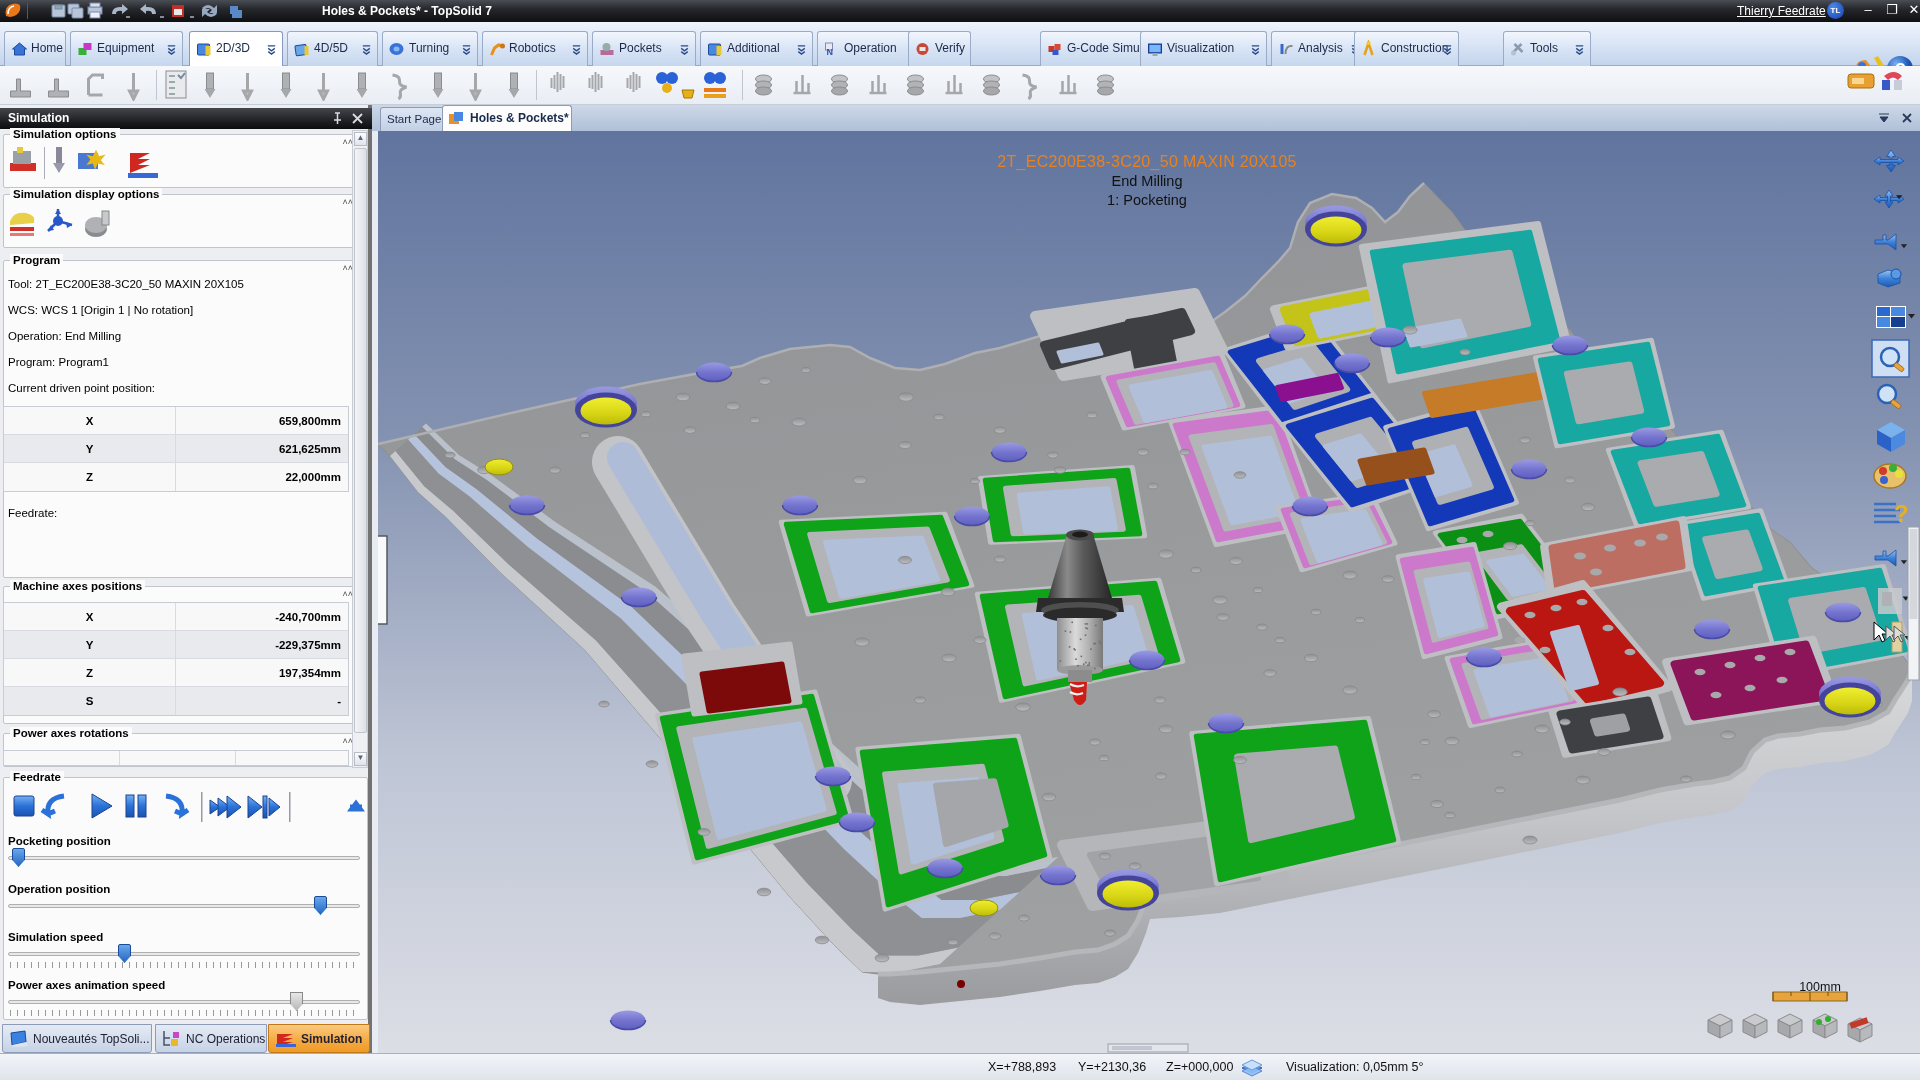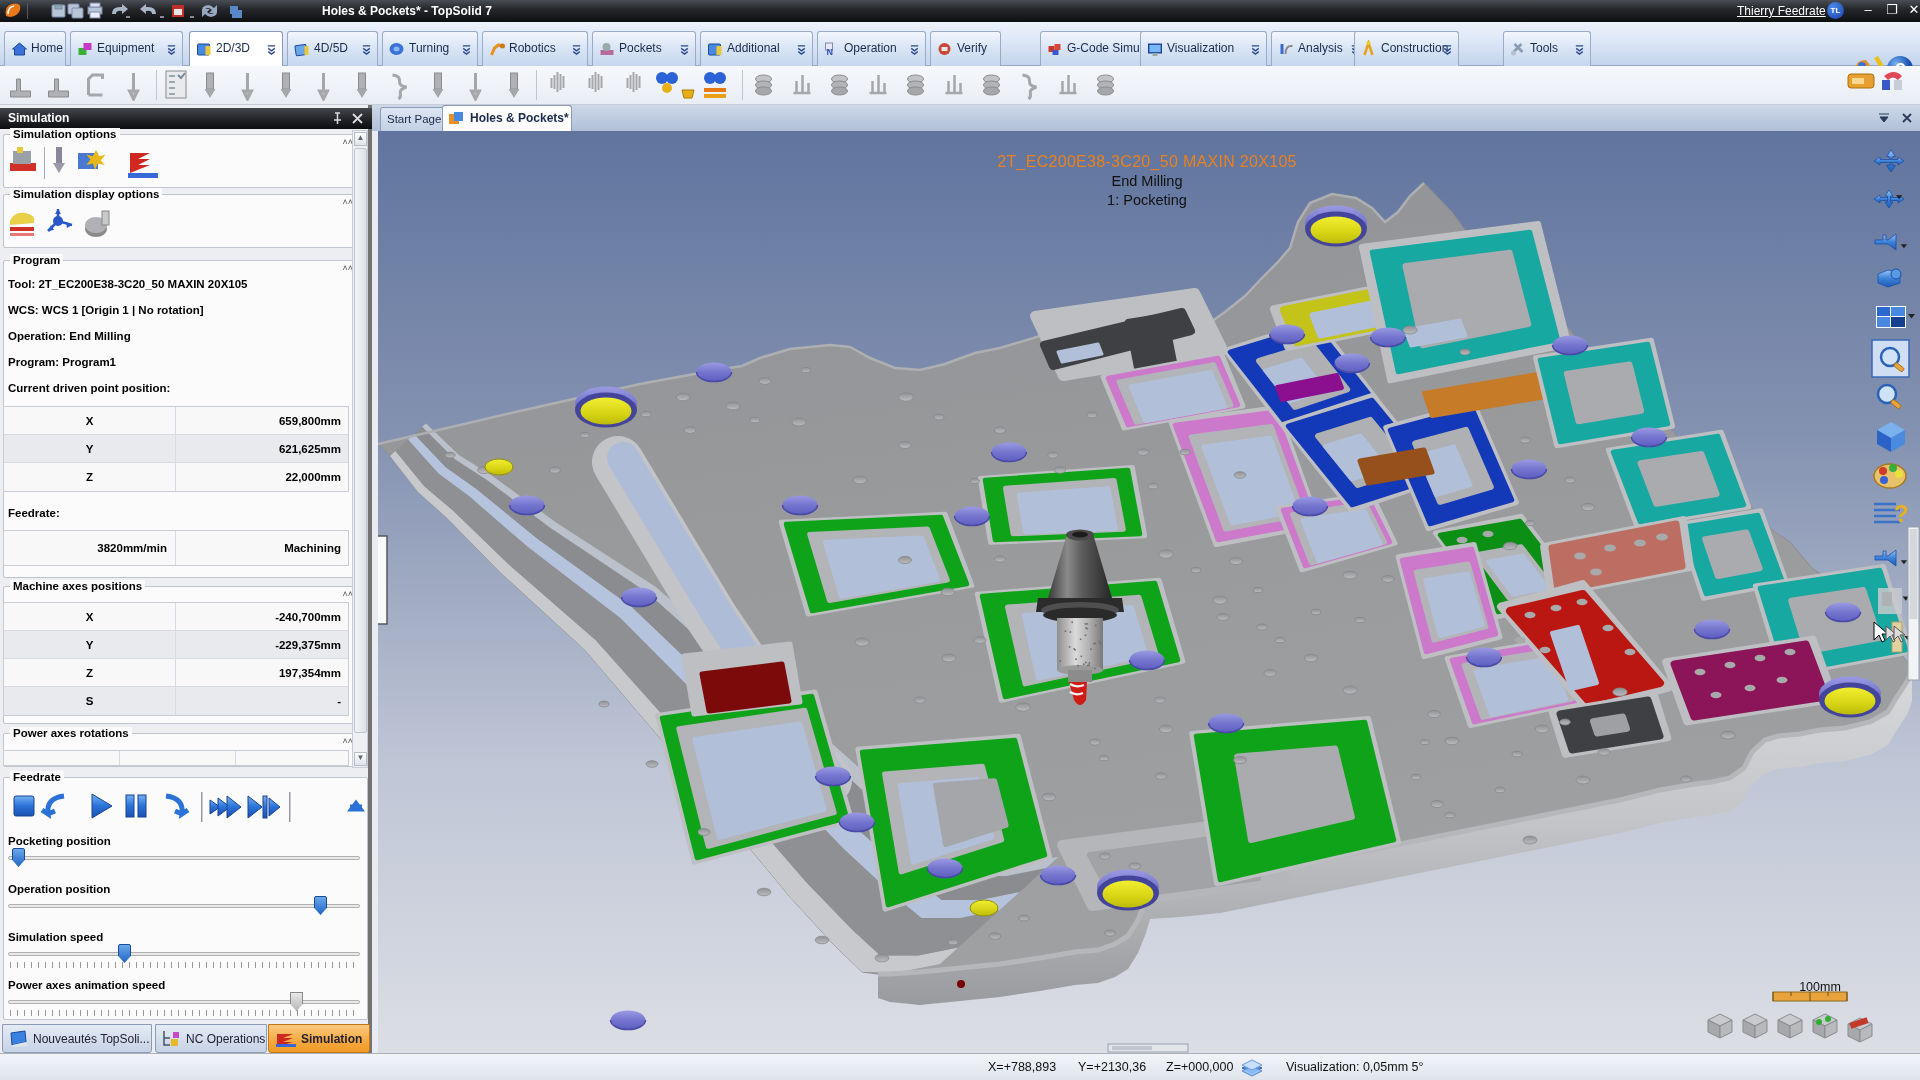--- a/index.html
+++ b/index.html
@@ -15,21 +15,21 @@
 .chev{position:absolute;right:6px;top:13px;width:9px;height:10px}
 .toolbar{left:0;top:66px;width:1920px;height:39px;background:linear-gradient(#f6f8fb,#e9edf4);border-bottom:1px solid #c6cdd8}
 .tabbar{left:372px;top:105px;width:1548px;height:26px;background:linear-gradient(#cdd8e8,#b0c0d8)}
 .dtab{position:absolute;top:2px;height:24px;border:1px solid #8c9cb8;border-bottom:none;border-radius:3px 3px 0 0;font-size:12px;color:#1a2a4a;background:linear-gradient(#dde6f3,#c2d0e5)}
 .dtab.sel{background:#fdfdfe;font-weight:bold;height:26px;top:0}
 .panel{left:0;top:105px;width:372px;height:948px;background:#eceef2;border-right:4px solid #737373}
 .phead{position:absolute;left:0;top:3px;width:372px;height:21px;background:linear-gradient(#43464c,#1a1b1e 70%,#0c0d0f);color:#fff;font-weight:bold;font-size:12px;line-height:21px;padding-left:8px}
 .gbox{position:absolute;left:3px;width:359px;background:#fbfbfc;border:1px solid #c0c4cc;border-radius:2px}
 .glbl{position:absolute;top:-7px;left:6px;background:#fbfbfc;padding:0 3px;font-weight:bold;font-size:11.5px;color:#000}
 .gchev{position:absolute;right:8px;top:2px;color:#555;font-size:9px}
-.ptxt{position:absolute;left:8px;font-weight:bold;font-size:11.5px;color:#000;white-space:nowrap}
+.ptxt{position:absolute;left:8px;font-weight:normal;font-size:11.5px;color:#000;white-space:nowrap}
 .vtab{position:absolute;left:3px;width:346px;border:1px solid #c8ccd4;background:#f8f8f9}
 .vrow{height:28px;display:flex;border-bottom:1px solid #d8dce2;font-weight:bold;font-size:11.5px}
 .vrow:last-child{border-bottom:none}
 .vrow.alt{background:#e9eaee}
 .vc1{width:172px;text-align:center;line-height:28px;border-right:1px solid #d8dce2}
 .vc2{flex:1;text-align:right;line-height:28px;padding-right:7px}
 .slbl{position:absolute;left:8px;font-weight:bold;font-size:11.5px}
 .track{position:absolute;left:8px;width:352px;height:4px;background:#e8e8e8;border:1px solid #b0b0b0;border-radius:2px}
 .thumbb{position:absolute;width:13px;height:19px;background:linear-gradient(#6aa8e8,#2268c8);border:1px solid #1a4a9a;border-radius:2px 2px 4px 4px;clip-path:polygon(0 0,100% 0,100% 62%,50% 100%,0 62%)}
 .thumbg{position:absolute;width:13px;height:19px;background:linear-gradient(#e8e8e8,#b8b8b8);border:1px solid #888;clip-path:polygon(0 0,100% 0,100% 62%,50% 100%,0 62%)}
@@ -153,21 +153,21 @@
     <div class="rtab" style="left:817px;width:109px">
       <svg style="position:absolute;left:5px;top:8px" width="18" height="18" viewBox="0 0 17 18">
         <rect x="2" y="3" width="7" height="7" fill="#e8e8f8" stroke="#88a"></rect>
         <text x="3" y="15" font-size="9" fill="#2a52b8" font-weight="bold">N</text>
       </svg>
       <span class="lbl">Operation</span>
       <svg class="chev" viewBox="0 0 11 12">
         <path d="M1 1 h9 M1.5 4 L5.5 7 L9.5 4 M1.5 8 L5.5 11 L9.5 8" stroke="#2a4a8a" stroke-width="1.6" fill="none"></path>
       </svg>
     </div>
-    <div class="rtab" style="left:930px;width:71px">
+    <div class="rtab" style="left:908px;width:63px">
       <svg style="position:absolute;left:5px;top:8px" width="18" height="18" viewBox="0 0 17 18">
         <circle cx="8" cy="9" r="6" fill="#c84838"></circle>
         <rect x="5" y="7" width="6" height="4" fill="#e8e8e8"></rect>
       </svg>
       <span class="lbl">Verify</span>
     </div>
     <div class="rtab" style="left:1040px;width:132px">
       <svg style="position:absolute;left:5px;top:8px" width="18" height="18" viewBox="0 0 17 18">
         <rect x="2" y="6" width="6" height="6" fill="#c83828"></rect>
         <rect x="8" y="4" width="6" height="6" fill="#d84838"></rect>
@@ -435,26 +435,20 @@
 <div class="vrow alt">
         <div class="vc1">Y</div>
         <div class="vc2">621,625mm</div>
       </div>
 <div class="vrow">
         <div class="vc1">Z</div>
         <div class="vc2">22,000mm</div>
       </div>
     </div>
     <div class="ptxt" style="top:402px">Feedrate:</div>
-    <div class="vtab" style="top:425px">
-<div class="vrow" style="height:34px">
-        <div class="vc1" style="text-align:right;padding-right:8px;line-height:34px">3820mm/min</div>
-        <div class="vc2" style="line-height:34px">Machining</div>
-      </div>
-    </div>
     <div class="gbox" style="top:481px;height:138px">
       <div class="glbl">Machine axes positions</div>
       <span class="gchev">˄˄</span>
     </div>
     <div class="vtab" style="top:497px">
 <div class="vrow">
         <div class="vc1">X</div>
         <div class="vc2">-240,700mm</div>
       </div>
 <div class="vrow alt">

